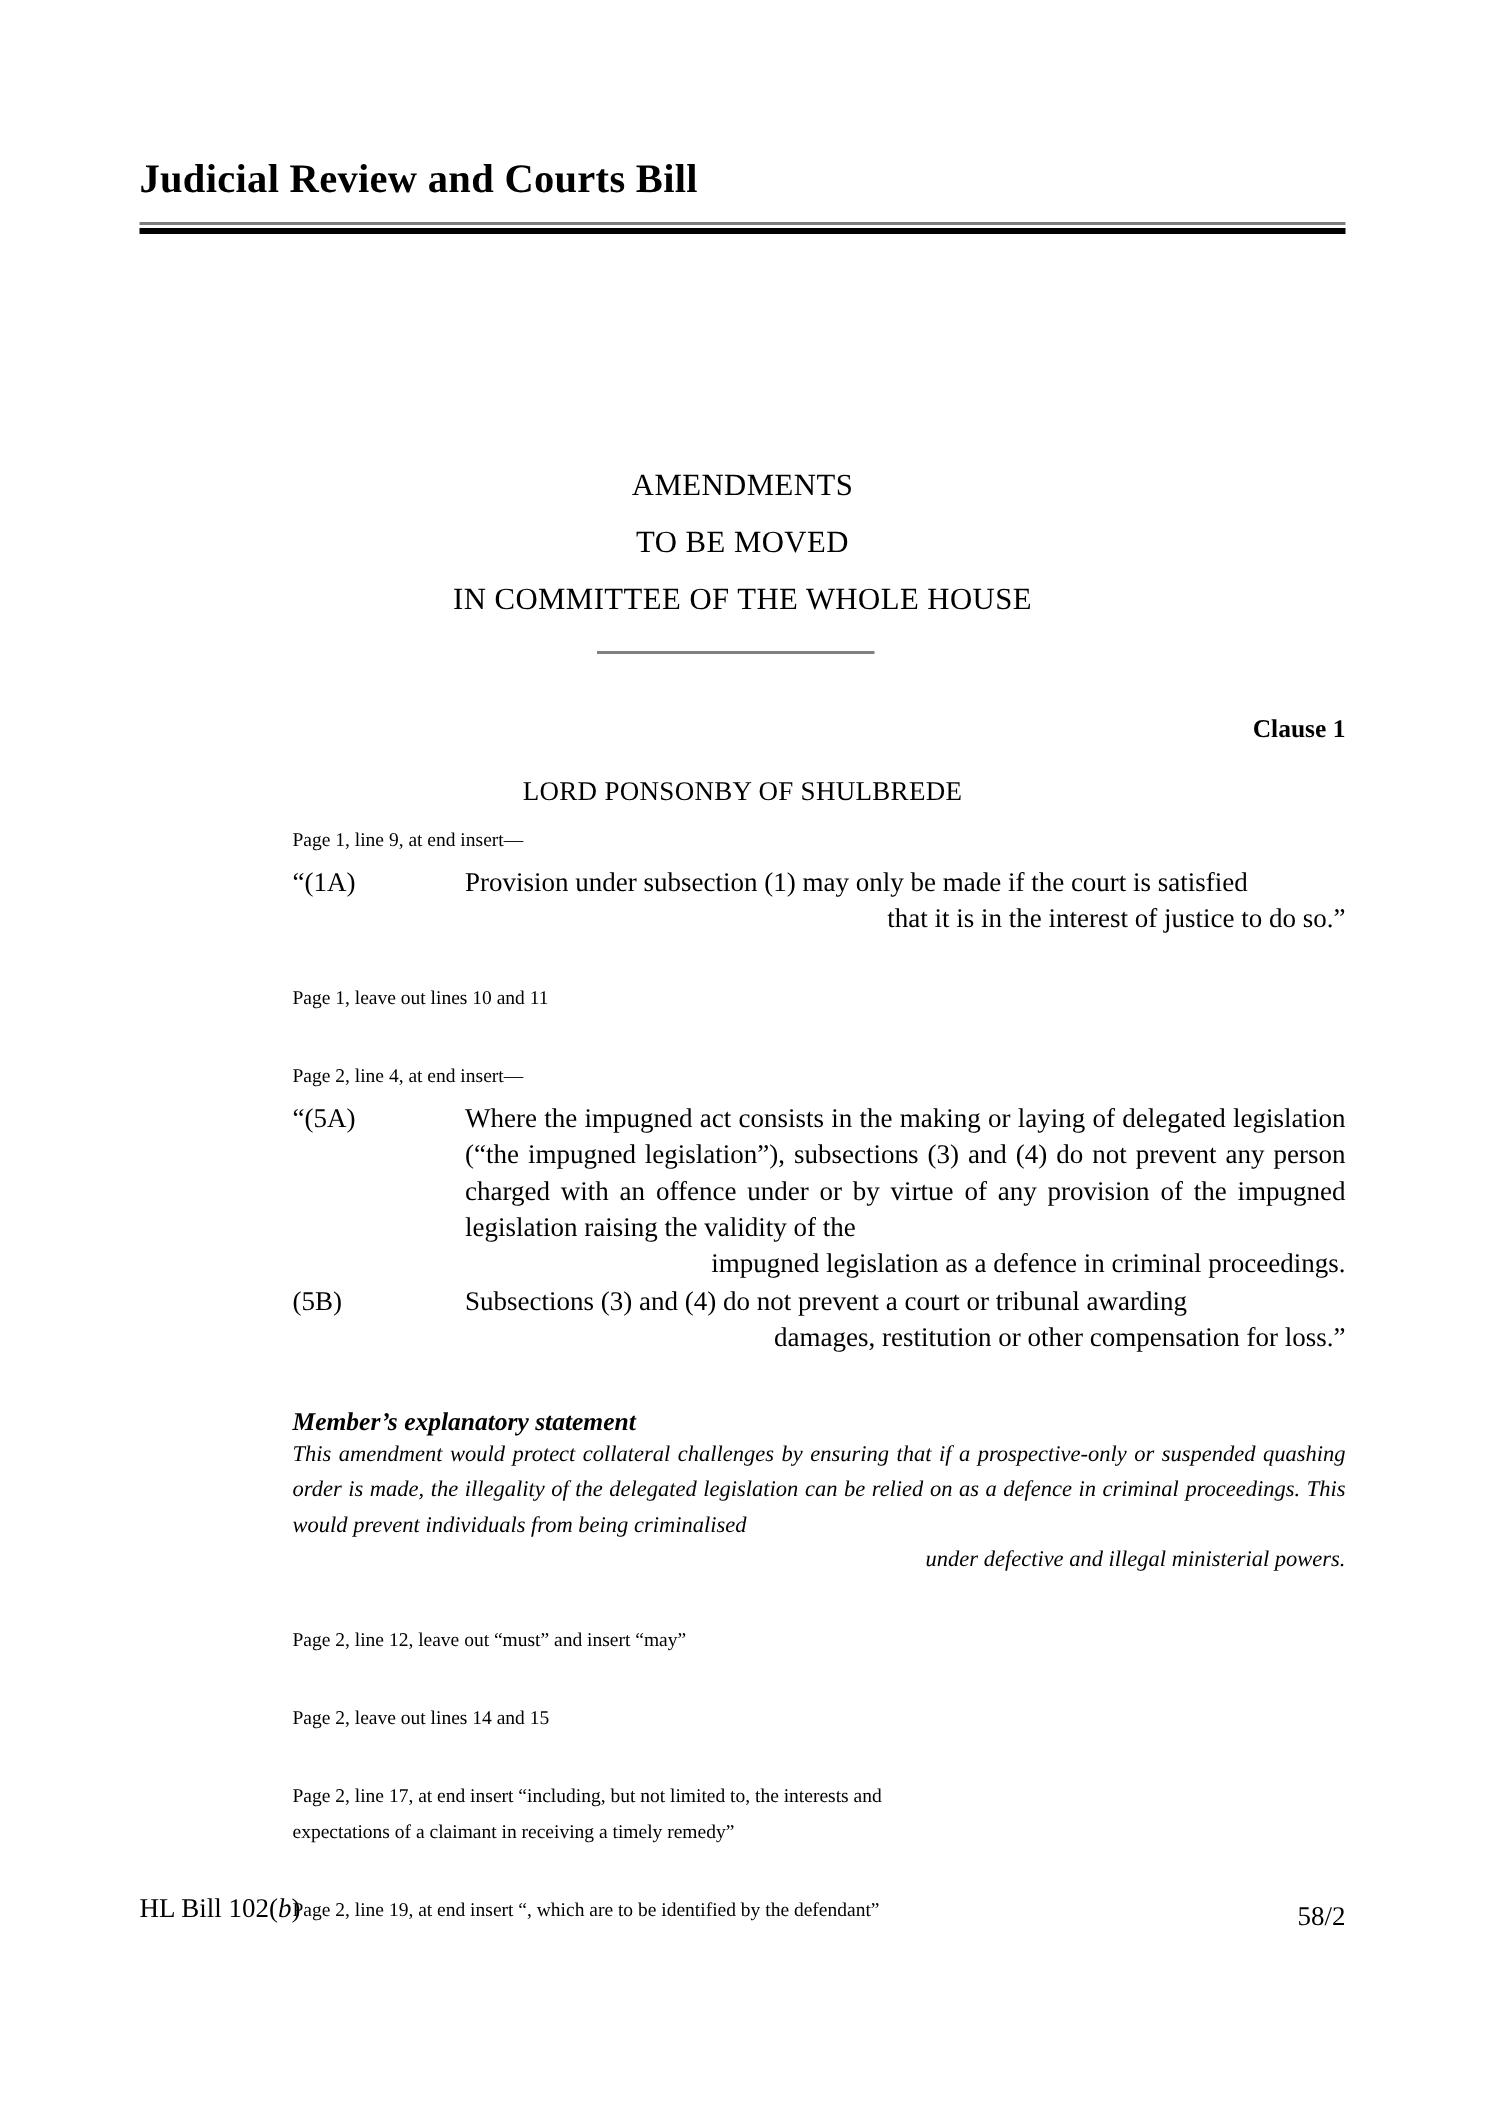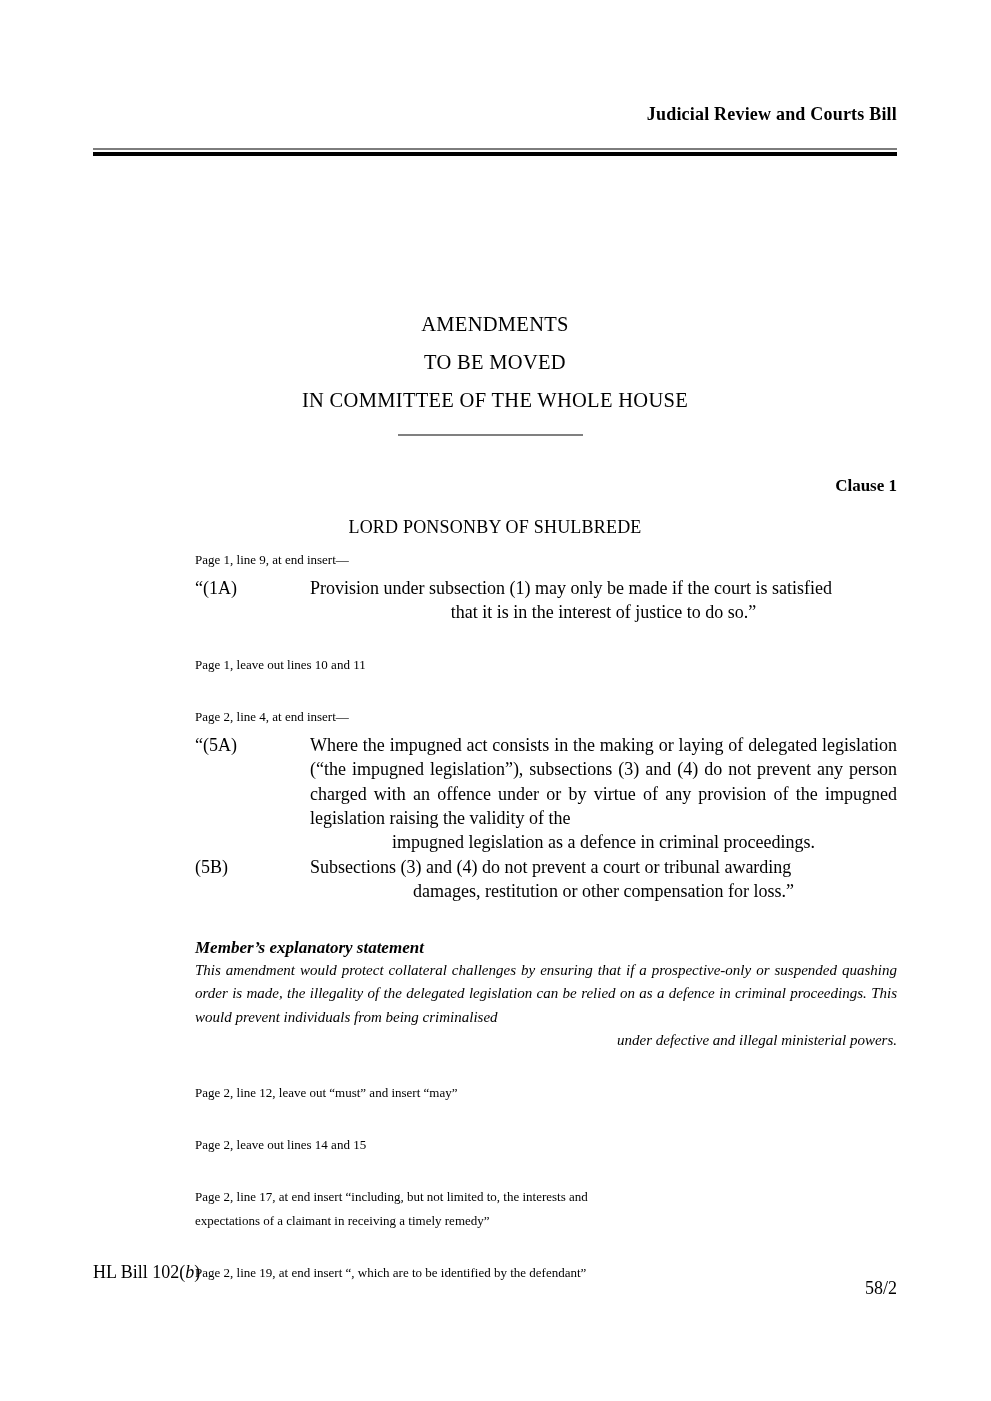--- a/index.html
+++ b/index.html
@@ -22,22 +22,22 @@
     width: 991px;
     height: 1401px;
   }
 
   
   .doc-title {
     position: absolute;
     left: 93px;
     top: 104px;
     width: 804px;
-    text-align: right;
-    font-size: 18px;
+    text-align: left;
+    font-size: 27px;
     font-weight: bold;
     letter-spacing: 0.2px;
   }
 
   .rule-double {
     position: absolute;
     left: 93px;
     top: 148px;
     width: 804px;
   }
@@ -138,21 +138,21 @@
   .quote-item .label {
     position: absolute;
     left: 0;
     top: 0;
     width: 100px;
     text-align: left;
     font-size: 18px;
   }
   .quote-item .lastline {
     display: block;
-    text-align: center;
+    text-align: right;
   }
 
   
   .explan {
     margin-top: 4px;
   }
   .explan-title {
     font-size: 17px;
     font-weight: bold;
     font-style: italic;
@@ -179,21 +179,21 @@
     font-size: 18px;
   }
   .footer .left {
     position: absolute;
     left: 0;
     top: 0;
   }
   .footer .right {
     position: absolute;
     right: 0;
-    top: 16px;
+    top: 5px;
   }
   .footer em { font-style: italic; }
 </style>
 </head>
 <body>
 
 <div class="page">
 
   <div class="doc-title">Judicial Review and Courts Bill</div>
 

